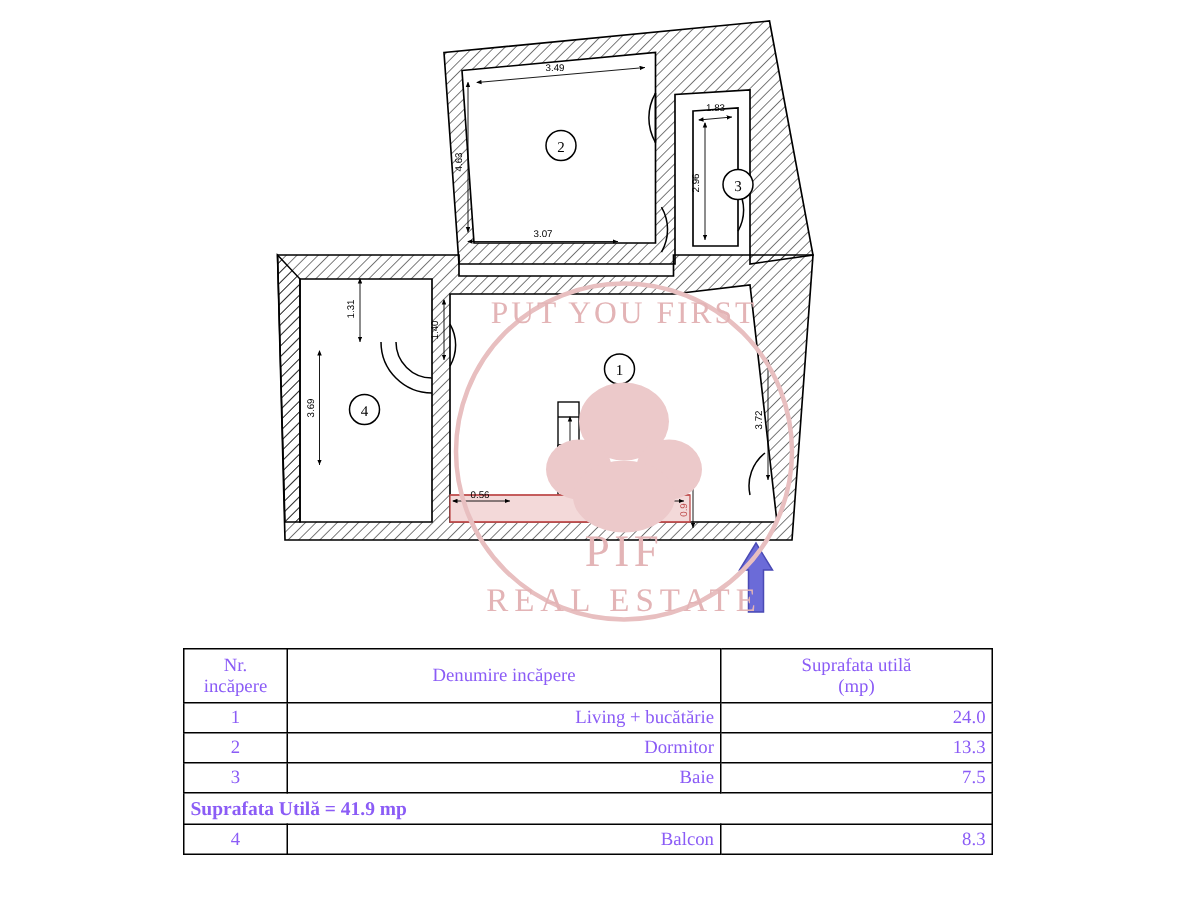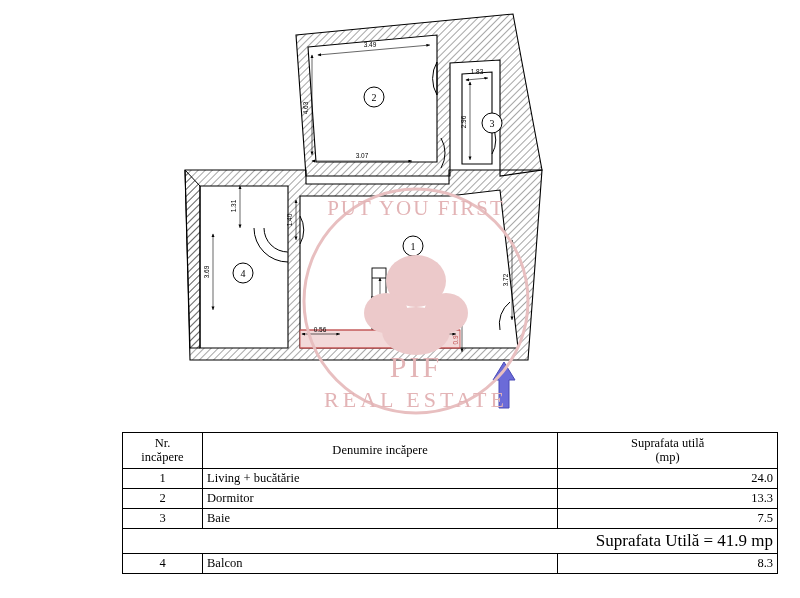--- a/index.html
+++ b/index.html
@@ -43,47 +43,48 @@
     width: 232px;
     height: 232px;
     pointer-events: none;
   }
 
   
   #room-table {
     position: absolute;
     left: 122px;
     top: 432px;
-    width: 656px;
+    width: 540px;
     border-collapse: collapse;
     font-family: "Liberation Serif", serif;
     font-size: 12.5px;
-    color: #000000;
+    color: #8b5cf6;
   }
   #room-table td, #room-table th {
     border: 1px solid #000;
     padding: 2px 4px;
     vertical-align: middle;
   }
   #room-table .hdr {
     text-align: center;
     font-weight: normal;
     line-height: 1.15;
     padding: 3px 4px;
   }
   .col-nr { width: 62px; text-align: center; }
   .col-name { width: 306px; margin-left: 18px; }
   .col-area { width: 186px; text-align: center; }
   .cell-nr { text-align: center; }
-  .cell-name { padding-left: 72px; text-align: left; }
+  .cell-name { padding-left: 72px; text-align: right; }
   .cell-area { text-align: right; }
   .total-row td {
-    text-align: right;
-    font-size: 17px;
+    text-align: left;
+    font-size: 13px;
     padding: 3px 4px;
+    font-weight: bold;
   }
 </style>
 </head>
 <body>
 
 <div id="page">
 
   <div id="plan-area">
     <svg id="plan-svg" width="800" height="420" viewBox="0 0 800 420">
       <defs>

